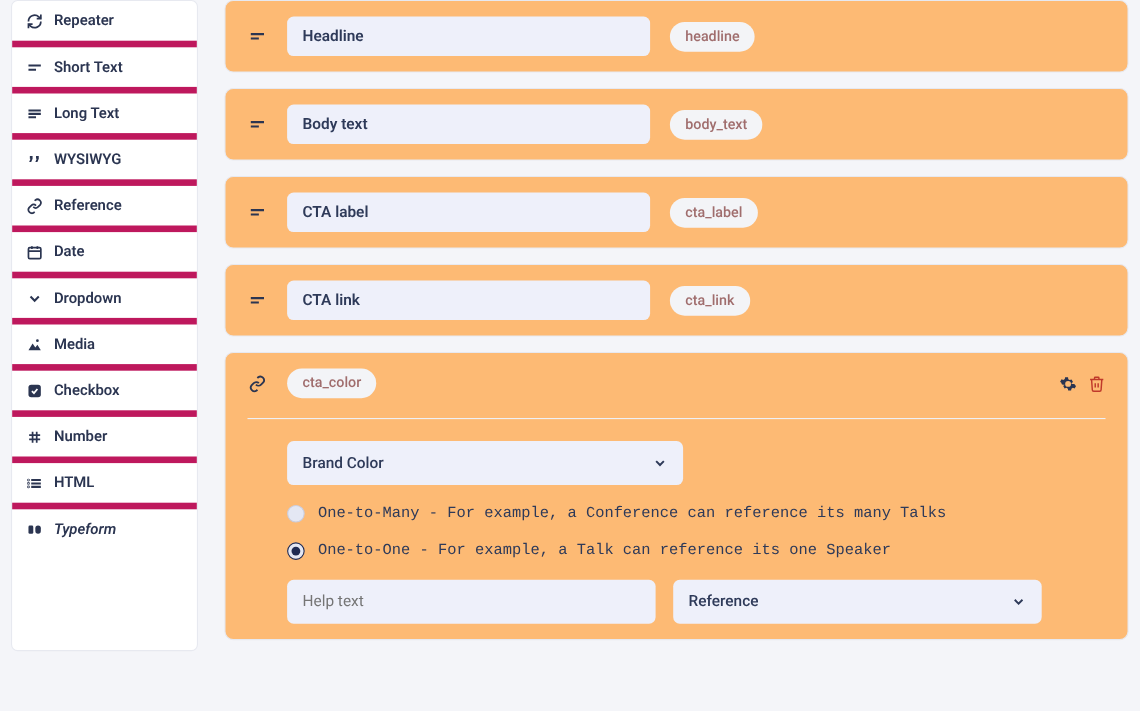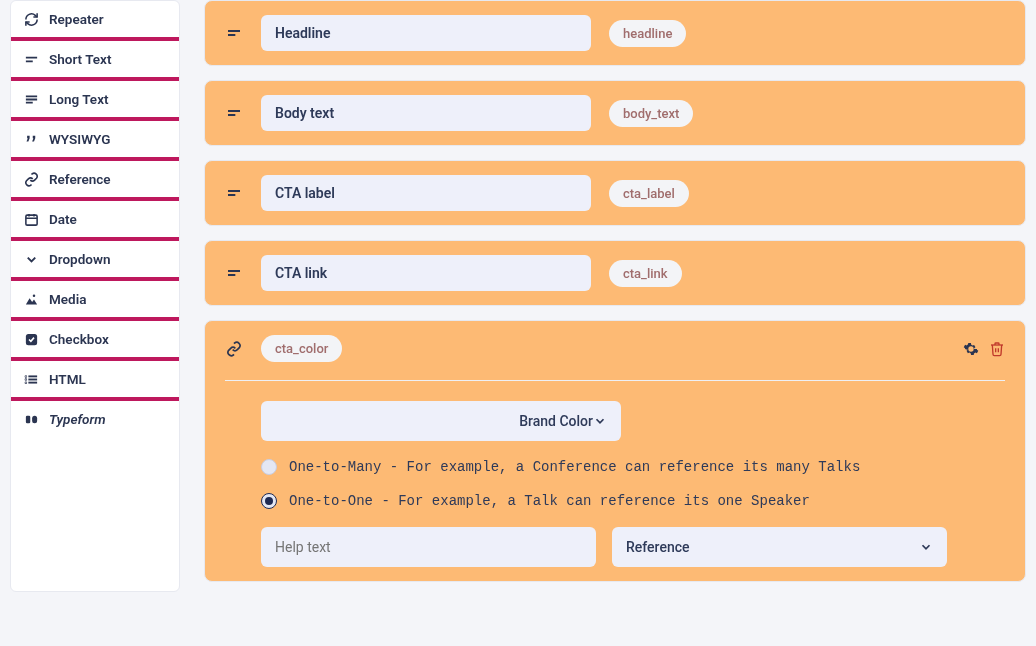--- a/index.html
+++ b/index.html
@@ -20,21 +20,21 @@
     border-radius: 6px;
     overflow: hidden;
     margin-top: 0;
     flex-shrink: 0;
   }
   .sidebar-item {
     display: flex;
     align-items: center;
     gap: 10px;
     padding: 10px 12px;
-    border-bottom: 4px solid #be185d;
+    border-bottom: 6px solid #be185d;
     cursor: pointer;
     font-weight: 600;
     color: #2b3551;
     font-size: 13.5px;
   }
   .sidebar-item:last-child { border-bottom: none; font-style: italic; }
   .sidebar-item .icon {
     width: 16px;
     height: 16px;
     display: flex;
@@ -76,21 +76,21 @@
   .row-actions { margin-left: auto; display:flex; gap:10px; align-items:center;}
   .row-actions .icon { cursor:pointer; color:#2b3551;}
   .row-actions .trash { color:#c0392b; }
   .detail { margin-top: 18px; padding-left: 36px; display:flex; flex-direction:column; gap:18px; border-top:1px solid #eef0f5; padding-top:20px;}
   .select {
     background: #eef0fa;
     border-radius: 6px;
     padding: 12px 14px;
     width: 360px;
     display: flex;
-    justify-content: flex-end;
+    justify-content: space-between;
     align-items: center;
     color: #2e3a59;
     font-weight: 500;
     cursor: pointer;
   }
   .chev { width:14px; height:14px; }
   .radio-row { display:flex; align-items:center; gap:12px; font-size:14px; color:#2e3a59;font-family:Liberation Mono, monospace;}
   .radio {
     width:16px; height:16px; border-radius:50%;
     border:1px solid #c9cde0; background:#e4e7f3;
@@ -206,20 +206,31 @@
       <span>Media</span>
     </div>
     <div class="sidebar-item">
       <span class="icon">
         <svg width="15" height="15" viewBox="0 0 24 24" fill="currentColor">
             <rect x="3" y="3" width="18" height="18" rx="4"></rect>
             <polyline points="8 12 11 15 16 9" fill="none" stroke="#fff" stroke-width="2.5"></polyline>
           </svg>
       </span>
       <span>Checkbox</span>
+    </div>
+    <div class="sidebar-item">
+      <span class="icon">
+        <svg width="15" height="15" viewBox="0 0 24 24" fill="none" stroke="currentColor" stroke-width="2.5">
+            <line x1="4" y1="9" x2="20" y2="9"></line>
+            <line x1="4" y1="15" x2="20" y2="15"></line>
+            <line x1="9" y1="4" x2="9" y2="20"></line>
+            <line x1="15" y1="4" x2="15" y2="20"></line>
+          </svg>
+      </span>
+      <span>Number</span>
     </div>
     <div class="sidebar-item">
       <span class="icon">
         <svg width="15" height="15" viewBox="0 0 24 24" fill="none" stroke="currentColor" stroke-width="3">
             <line x1="7" y1="7" x2="21" y2="7"></line>
             <line x1="7" y1="12" x2="21" y2="12"></line>
             <line x1="7" y1="17" x2="21" y2="17"></line>
             <circle cx="3" cy="7" r="0.5" fill="currentColor"></circle>
             <circle cx="3" cy="12" r="0.5" fill="currentColor"></circle>
             <circle cx="3" cy="17" r="0.5" fill="currentColor"></circle>

